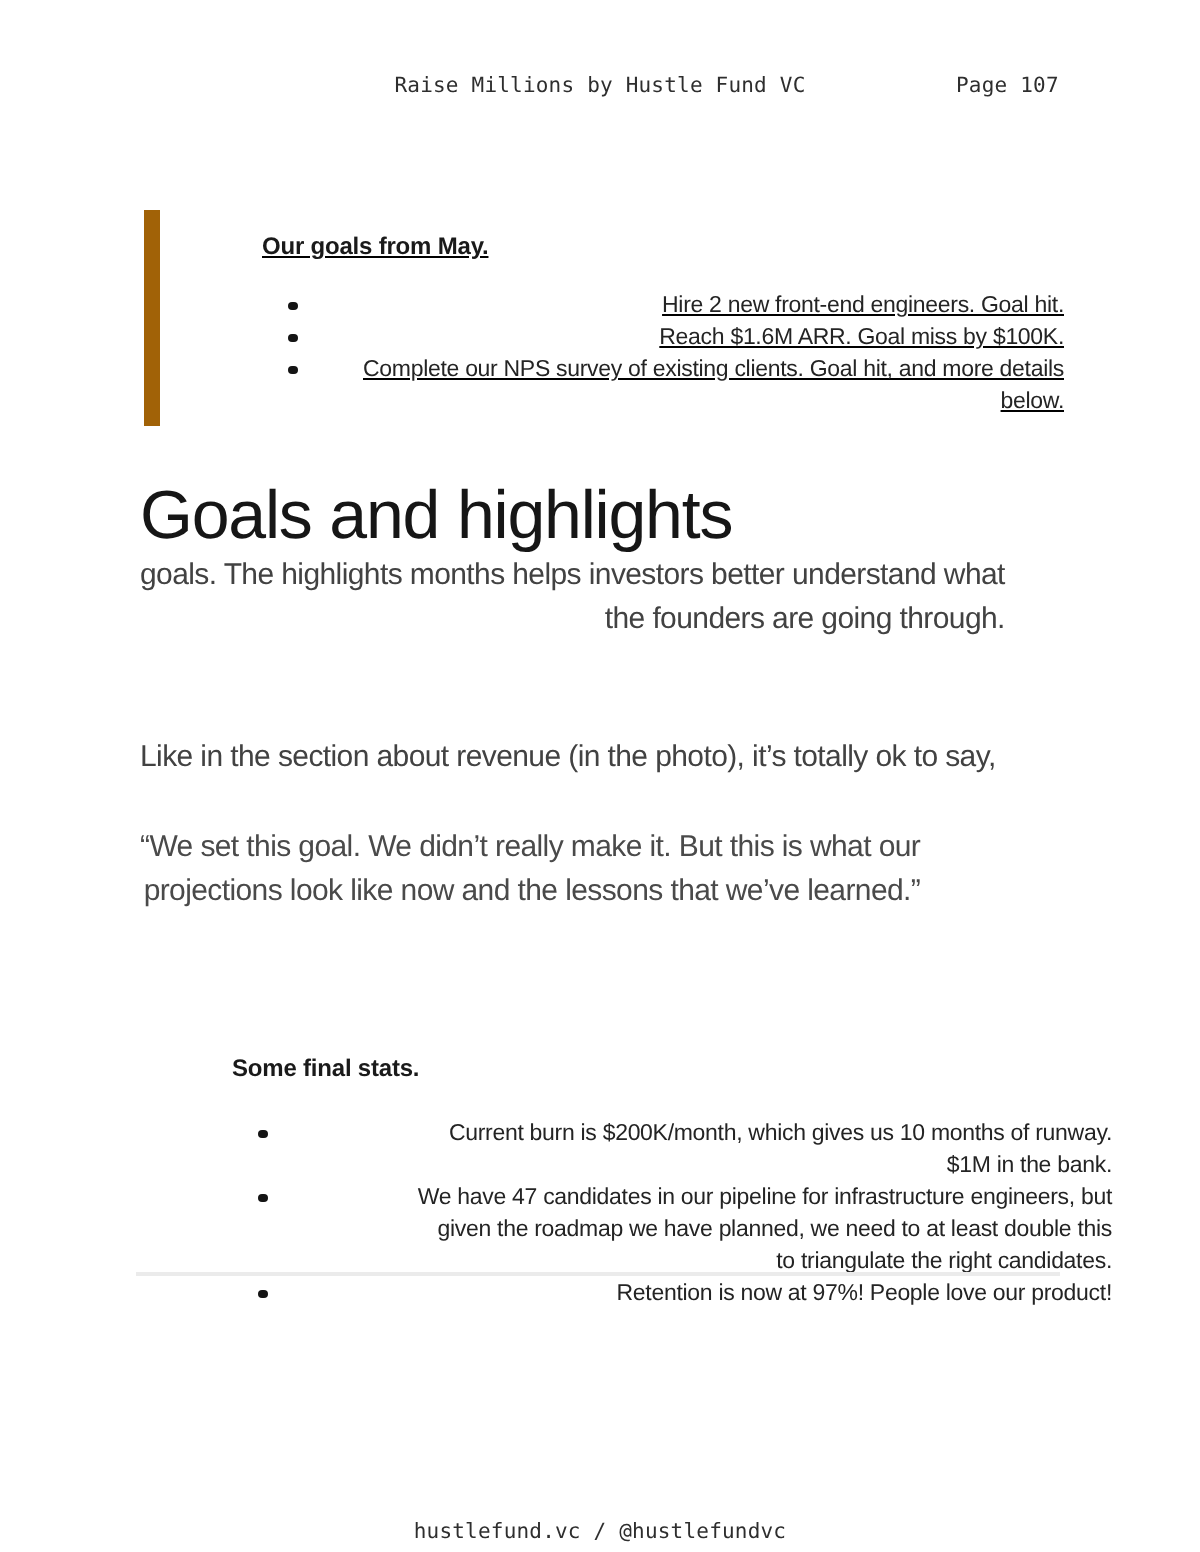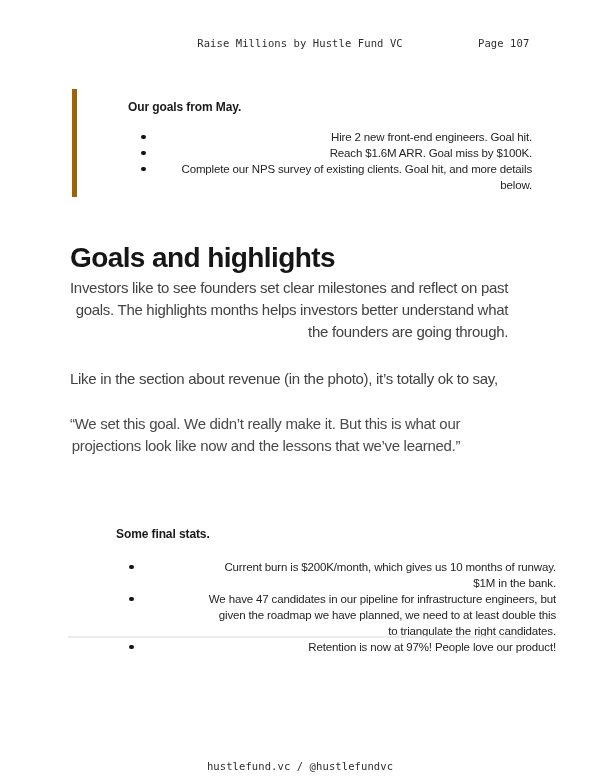--- a/index.html
+++ b/index.html
@@ -10,41 +10,41 @@
     margin:15px auto;
   }
   .mono { font-family:"DejaVu Sans Mono", monospace; font-size:10.5px; color:#2e2e2e; letter-spacing:0.1px; }
 
   
   .page-header { position:absolute; top:22px; left:0; width:100%; text-align:center; }
   .page-num    { position:absolute; top:22px; left:478px; }
 
   
   .goals-block {
-    position:absolute; left:72px; top:74px; width:460px; height:108px;
-    border-left:5px solid #a16207; padding:11px 0 0 51px; box-sizing:border-box;
+    position:absolute; left:72px; top:90px; width:460px; height:108px;
+    border-left:8px solid #a16207; padding:11px 0 0 51px; box-sizing:border-box;text-decoration:underline;
   }
   .stats-block { position:absolute; left:116px; top:512px; width:440px; }
   .mini-title  { font-size:12px; font-weight:bold; color:#1a1a1a; line-height:14px; letter-spacing:-0.1px; }
   .mini-list   { margin:15px 0 0 0; padding:0; list-style:none; }
   .stats-block .mini-list { margin-top:18px; }
   .mini-list li {
     position:relative; padding-left:28px; font-size:11.5px; line-height:16px;
     color:#242424; letter-spacing:-0.15px; white-space:nowrap;
   }
   .mini-list li::before {
     content:""; position:absolute; left:13px; top:5.5px;
     width:4.5px; height:4.5px; border-radius:50%; background:#141414;
   }
   .ln { display:block;text-align:right; }
 
   
   .section-heading {
     position:absolute; left:70px; top:228px; margin:0;
-    font-size:28px; line-height:30px; font-weight:700;
+    font-size:34px; line-height:30px; font-weight:400;
     letter-spacing:-0.6px; color:#161616;
   }
   .para {
     position:absolute; left:70px; font-size:15px; line-height:22px;
     color:#424242; letter-spacing:-0.3px; white-space:nowrap;
   }
   .para-intro  { top:262px; }
   .para-leadin { top:353px; }
   .para-quote  { top:398px; color:#4a4a4a; }
 
@@ -75,21 +75,20 @@
       <li>
         <span class="ln">Complete our NPS survey of existing clients. Goal hit, and more details</span>
         <span class="ln">below.</span>
       </li>
     </ul>
   </div>
 
   <h1 class="section-heading">Goals and highlights</h1>
 
   <div class="para para-intro">
-    <span class="ln">Investors like to see founders set clear milestones and reflect on past</span>
     <span class="ln">goals. The highlights months helps investors better understand what</span>
     <span class="ln">the founders are going through.</span>
   </div>
 
   <div class="para para-leadin">
     <span class="ln">Like in the section about revenue (in the photo), it’s totally ok to say,</span>
   </div>
 
   <div class="para para-quote">
     <span class="ln">“We set this goal. We didn’t really make it. But this is what our</span>

